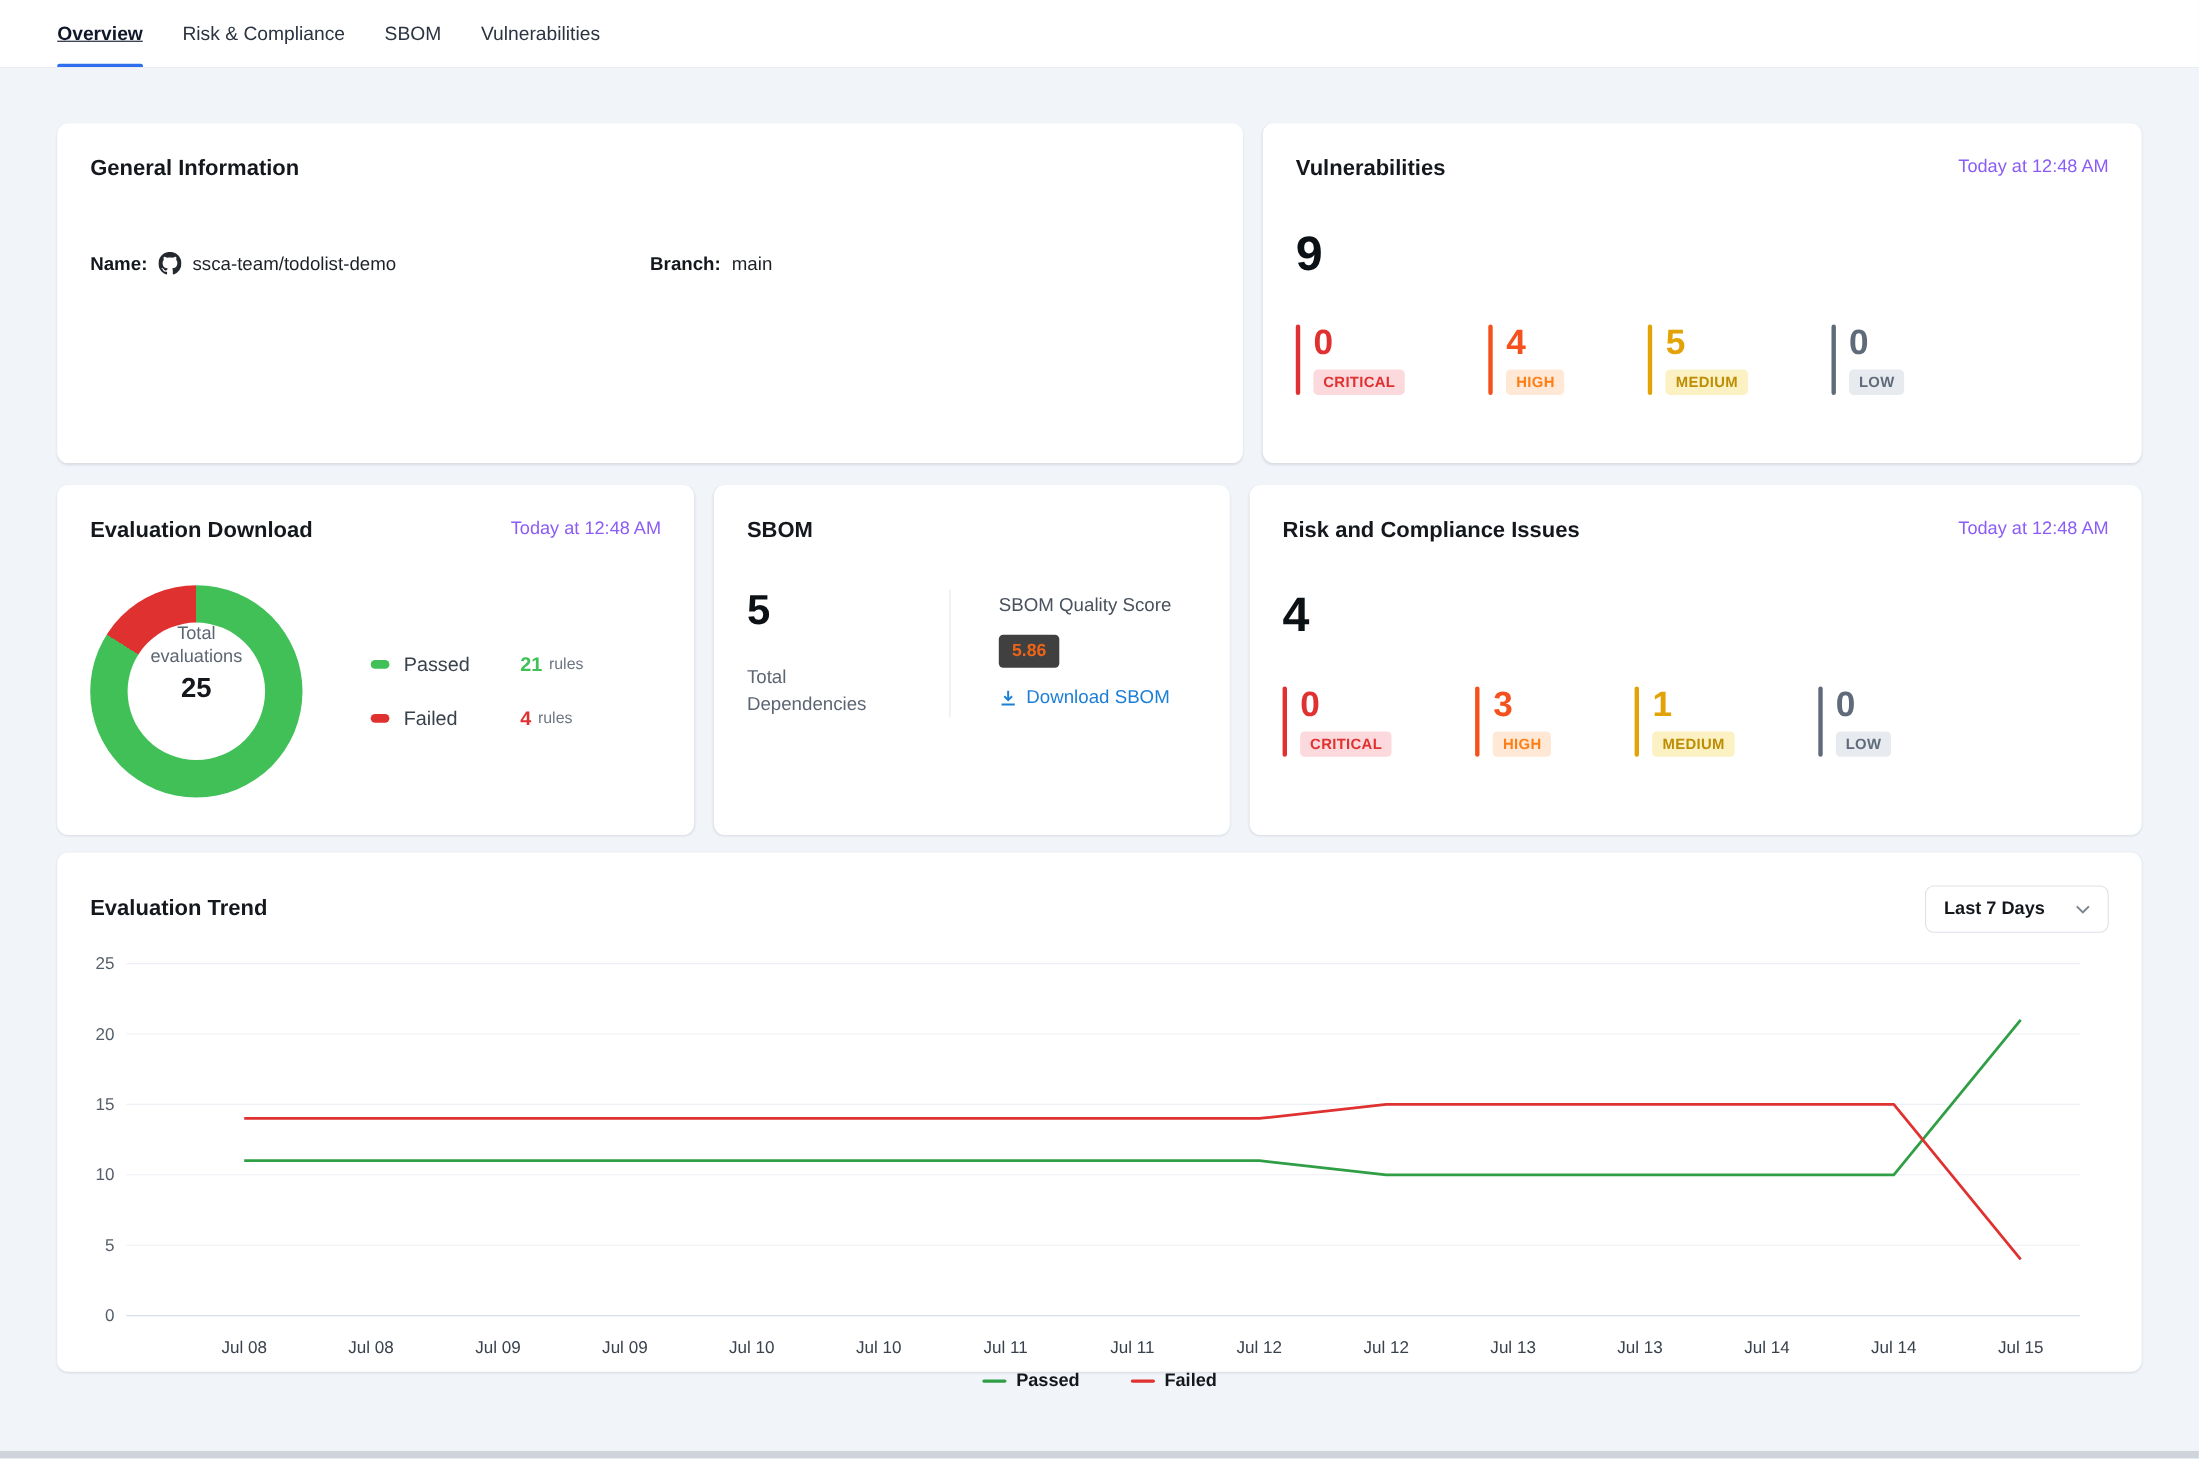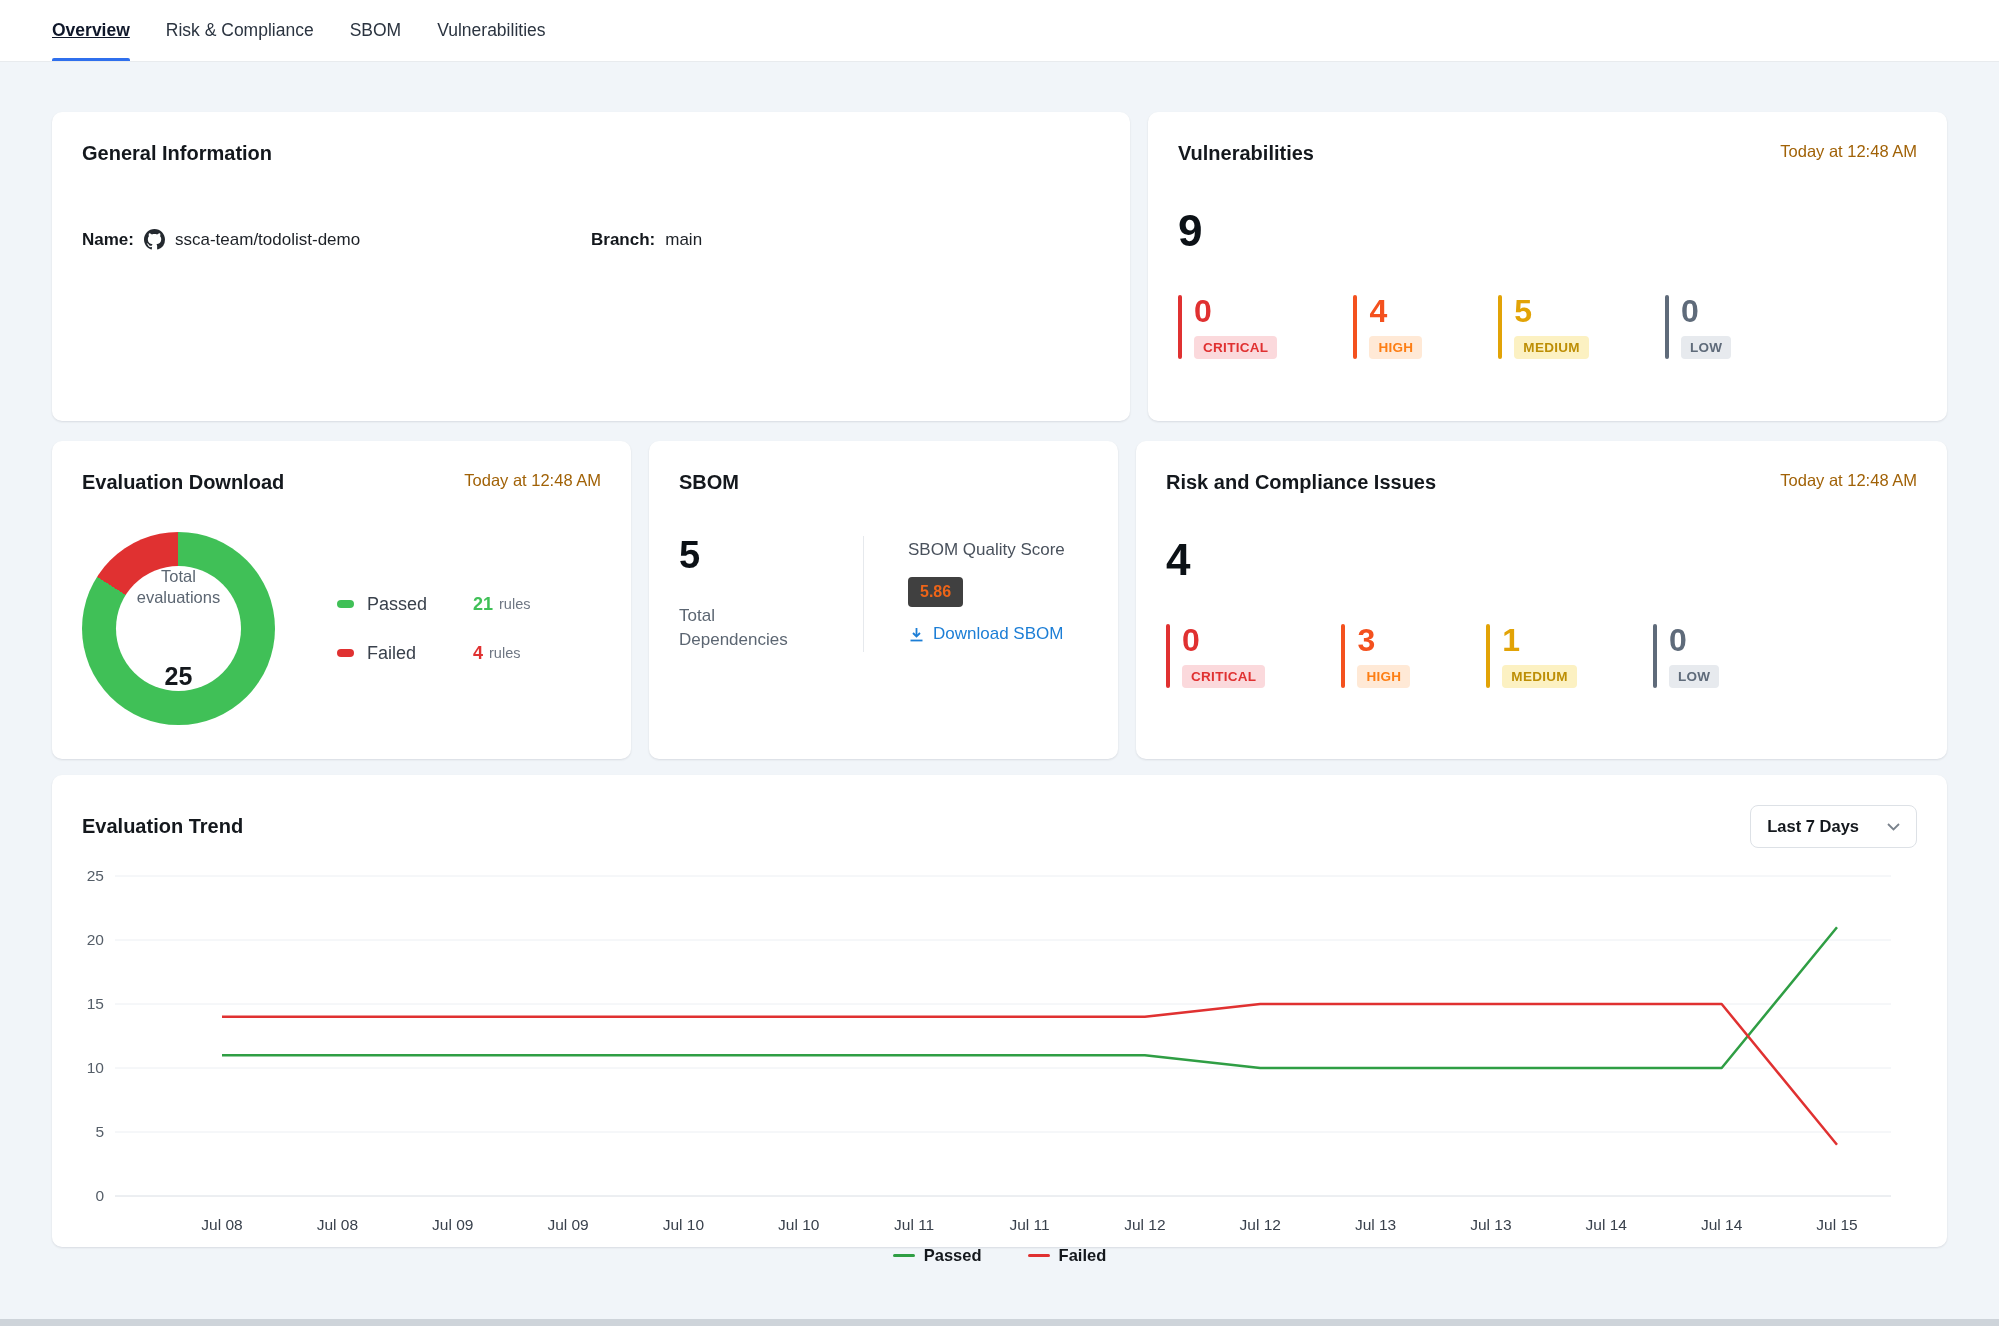--- a/index.html
+++ b/index.html
@@ -39,21 +39,21 @@
   .card {
     background: #ffffff; border-radius: 10px;
     box-shadow: 0 1px 2px rgba(16,24,40,.06), 0 1px 3px rgba(16,24,40,.05);
     padding: 30px; position: relative;
   }
   .row1 .card { height: 309px; }
   .row2 .card { height: 318px; }
   .row3 .card { height: 472px; }
   .card-head { display: flex; justify-content: space-between; align-items: flex-start; }
   .card-title { font-size: 20px; font-weight: 700; color: #14181d; }
-  .timestamp { font-size: 16.5px; color: #a16207; }
+  .timestamp { font-size: 16.5px; color: #8b5cf6; }
   
   .gi-grid { margin-top: 64px; display: grid; grid-template-columns: 1fr 1fr; row-gap: 28px; }
   .gi-item { display: flex; align-items: center; gap: 10px; font-size: 17px; }
   .gi-label { font-weight: 700; color: #14181d; }
   .gi-value { color: #1d2127; }
   .gi-value.muted { color: #6e7683; }
   .gh-icon svg { display:block; width: 21px; height: 21px; fill: #24292f; }
   .cal-icon svg { display:block; width: 18px; height: 18px; stroke: #8a929c; fill: none; stroke-width: 1.6; }
   
   .big-num { font-size: 44px; font-weight: 700; line-height: 1; margin-top: 44px; color: #0c1116; }
@@ -64,21 +64,21 @@
   .sev-count { font-size: 32px; font-weight: 700; line-height: 1; }
   .sev-badge {
     margin-top: 9px; font-size: 13.5px; font-weight: 700;
     padding: 4px 9px; border-radius: 4px; letter-spacing: .3px; white-space: nowrap;
   }
   
   .eb-body { display: flex; align-items: center; gap: 62px; margin-top: 38px; }
   .donut { width: 193px; height: 193px; border-radius: 50%; position: relative; flex: none; }
   .donut-hole {
     position: absolute; inset: 34px; background: #fff; border-radius: 50%;
-    display: flex; flex-direction: column; align-items: center; justify-content: space-between; text-align: center;
+    display: flex; flex-direction: column; align-items: center; justify-content: flex-start; text-align: center;
   }
   .donut-label { font-size: 16.5px; color: #5c6672; width: 112px; line-height: 1.25; }
   .donut-total { font-size: 25px; font-weight: 700; margin-top: 5px; color: #14181d; }
   .eb-legend { display: flex; flex-direction: column; gap: 28px; }
   .leg-row { display: flex; align-items: center; }
   .leg-dot { width: 17px; height: 8px; border-radius: 4px; margin-right: 13px; flex: none; }
   .leg-name { font-size: 18px; color: #39414c; width: 106px; }
   .leg-count { font-size: 18px; font-weight: 700; margin-right: 6px; }
   .leg-unit { font-size: 14.5px; color: #6e7683; }
   

